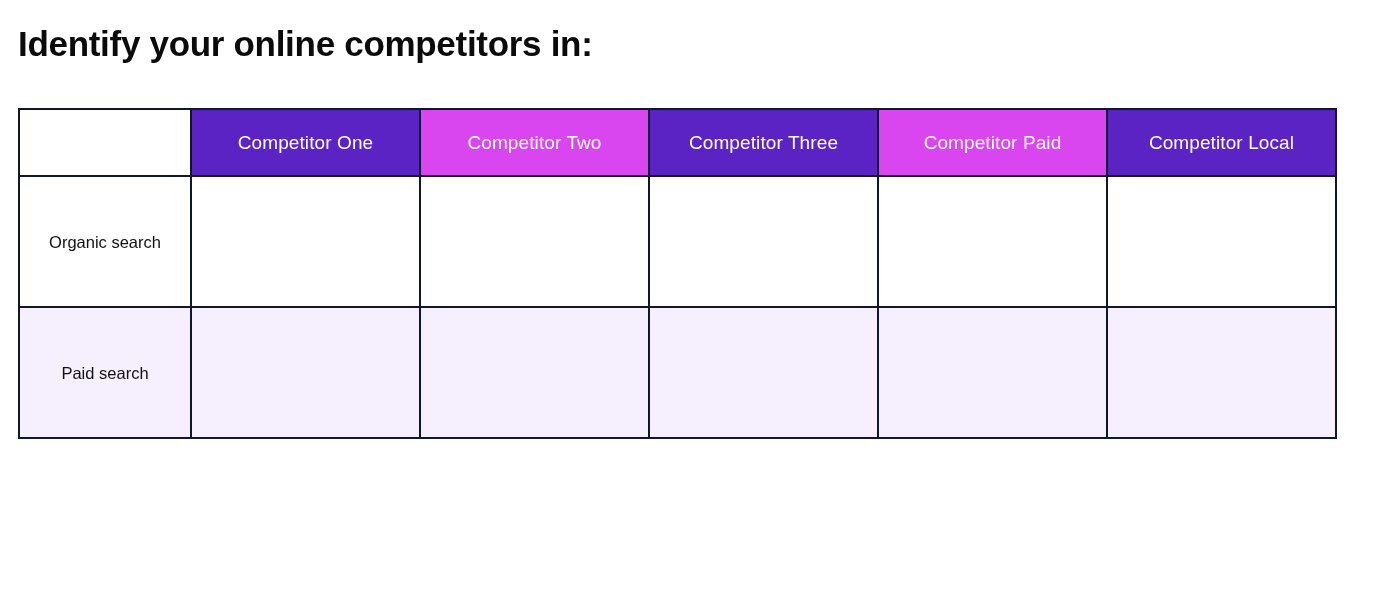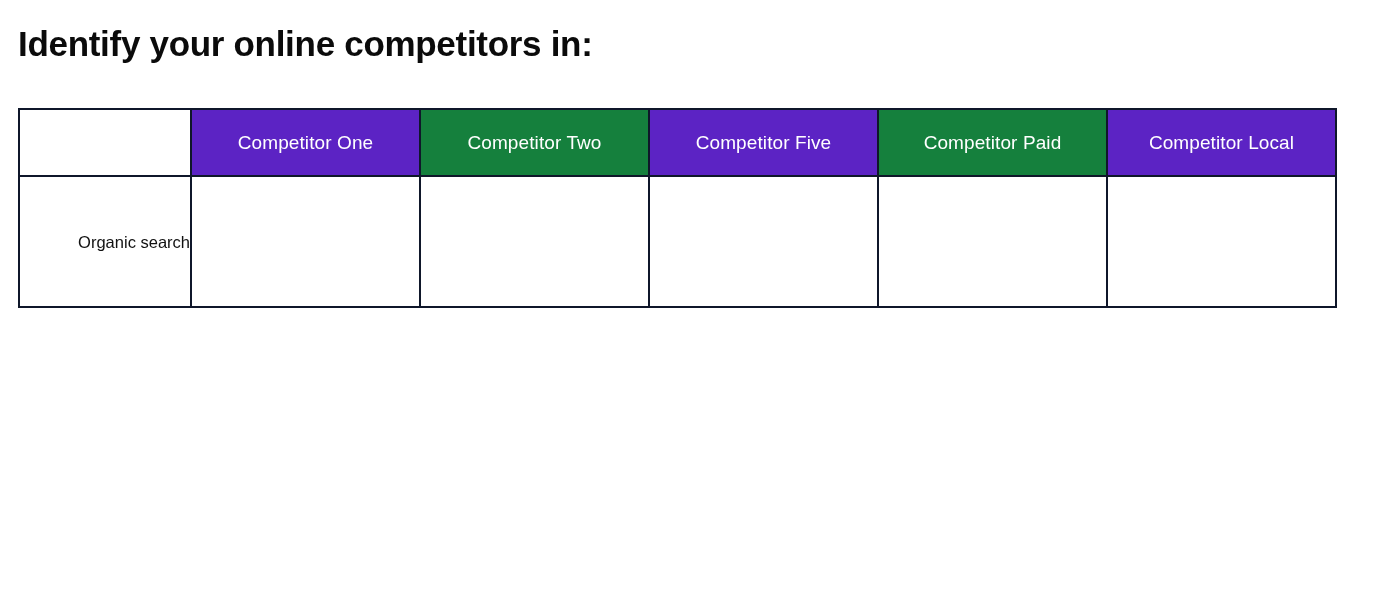--- a/index.html
+++ b/index.html
@@ -71,32 +71,32 @@
     text-align: center;
     letter-spacing: 0.1px;
   }
   th.corner-cell {
     background: #ffffff;
   }
   th.hdr-light {
     background: #5c23c4;
   }
   th.hdr-dark {
-    background: #15803d;
+    background: #d946ef;
   }
 
   
   tr.body-row td {
     height: 129px;
   }
   td.row-label {
     font-size: 16.5px;
     line-height: 22px;
     color: #111111;
-    text-align: right;
+    text-align: center;
     padding: 0 16px;
   }
   tr.row-shaded td {
     background: #f6effd;
   }
   tr.row-plain td {
     background: #ffffff;
   }
 
   td.entry-cell {
@@ -119,34 +119,42 @@
         <col class="col-comp">
         <col class="col-comp">
         <col class="col-comp">
       </colgroup>
 
       <thead>
         <tr class="header-row">
           <th class="corner-cell"></th>
           <th class="hdr-light">Competitor One</th>
           <th class="hdr-dark">Competitor Two</th>
-          <th class="hdr-light">Competitor Five</th>
+          <th class="hdr-light">Competitor Three</th>
           <th class="hdr-dark">Competitor Paid</th>
           <th class="hdr-light">Competitor Local</th>
         </tr>
       </thead>
 
       <tbody>
         <tr class="body-row row-plain">
           <td class="row-label">Organic search</td>
           <td class="entry-cell"></td>
           <td class="entry-cell"></td>
           <td class="entry-cell"></td>
           <td class="entry-cell"></td>
           <td class="entry-cell"></td>
         </tr>
 
+        <tr class="body-row row-shaded">
+          <td class="row-label">Paid search</td>
+          <td class="entry-cell"></td>
+          <td class="entry-cell"></td>
+          <td class="entry-cell"></td>
+          <td class="entry-cell"></td>
+          <td class="entry-cell"></td>
+        </tr>
 
       </tbody>
     </table>
   </div>
 
 </div>
 
 </body></html>

